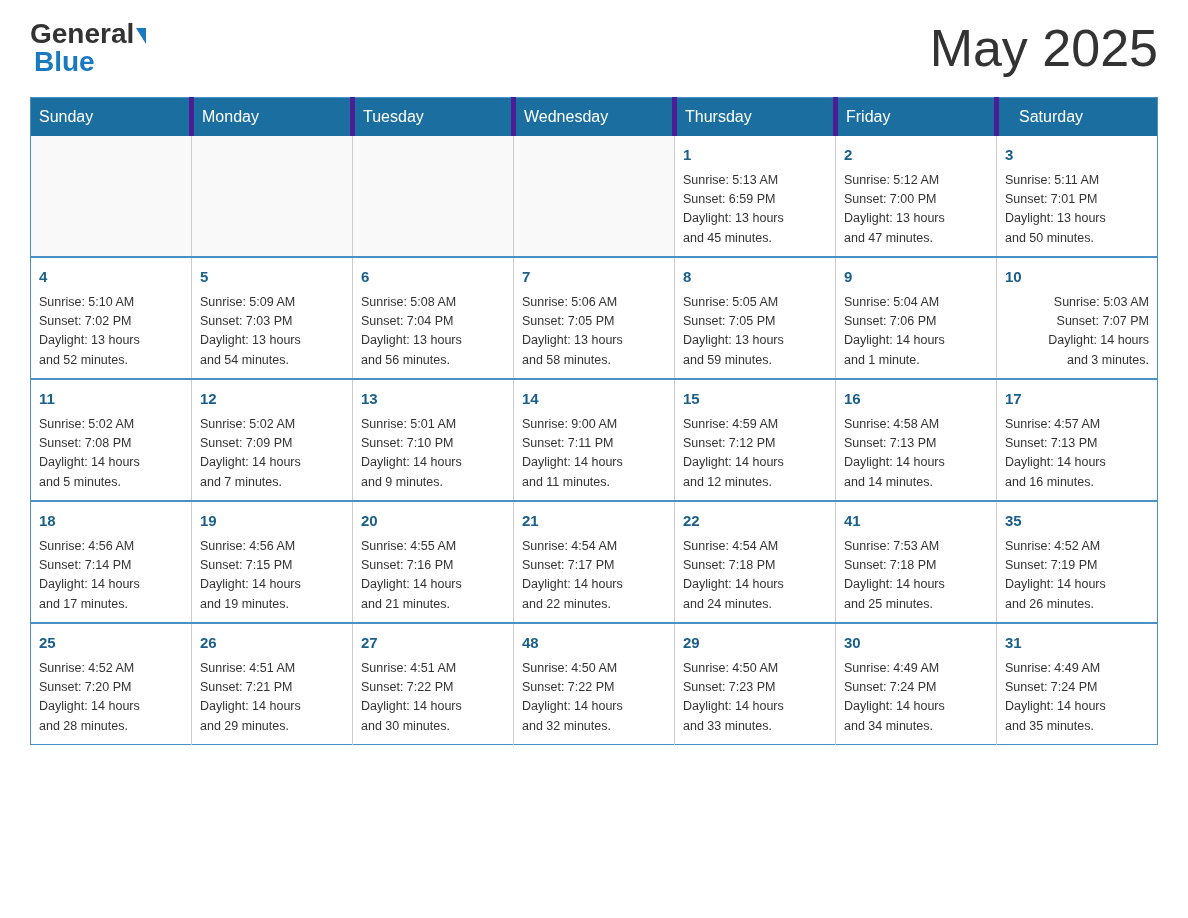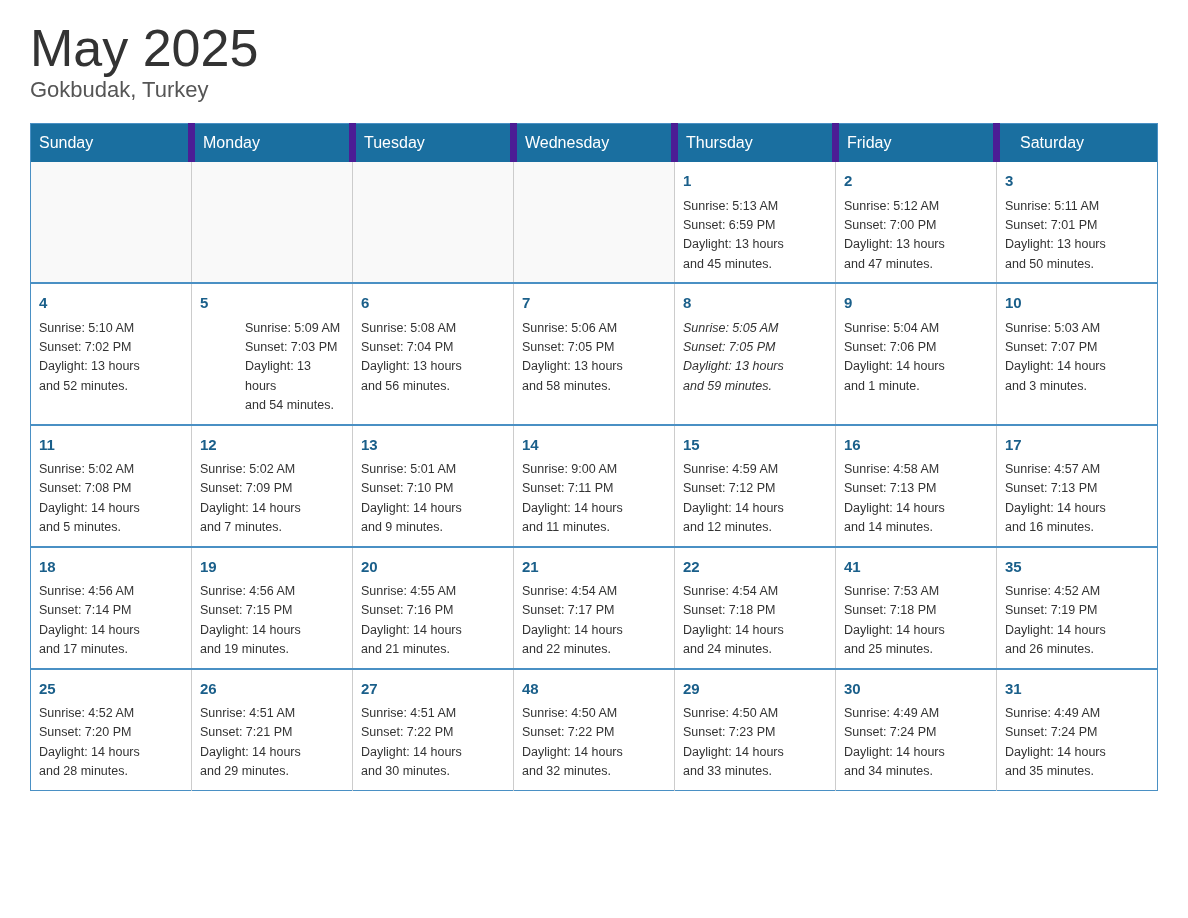--- a/index.html
+++ b/index.html
@@ -40,21 +40,21 @@
       vertical-align: middle;
     }
     .logo-bottom {
       font-size: 28px;
       font-weight: bold;
       color: #1a7abf;
       line-height: 1;
       margin-left: 4px;
     }
     .title-block {
-      text-align: left;
+      text-align: center;
     }
     .title-month {
       font-size: 52px;
       font-weight: normal;
       color: #333;
       line-height: 1.1;
     }
     .title-location {
       font-size: 22px;
       color: #555;
@@ -64,21 +64,21 @@
       border-collapse: collapse;
       border: 1px solid #4a90c4;
     }
     .calendar thead tr th {
       background-color: #1a6fa0;
       color: #fff;
       padding: 10px 8px;
       text-align: left;
       font-size: 16px;
       font-weight: normal;
-      border-right: 7px solid #4c1d95;
+      border-right: 5px solid #4c1d95;
     }
     .calendar thead tr th:last-child {
       border-right: none;
       padding-left: 20px;
     }
     .calendar tbody tr td {
       vertical-align: top;
       padding: 8px 8px;
       border-right: 1px solid #ccc;
       border-bottom: 2px solid #4a90c4;
@@ -107,23 +107,28 @@
       line-height: 1.55;
     }
     .empty-cell {
       background: #f9f9f9;
     }
   </style>
 </head>
 <body>
 
 <div class="header">
+  <div class="logo">
+    <div class="logo-top">
+      <span class="general">General</span><span class="triangle"></span>
+    </div>
+    <div class="logo-bottom">Blue</div>
+  </div>
   <div class="title-block">
     <div class="title-month">May 2025</div>
-    <div class="title-location">Gokbudak, Turkey</div>
   </div>
 </div>
 
 <table class="calendar">
   <thead>
     <tr>
     <th>Sunday</th>
         <th>Monday</th>
         <th>Tuesday</th>
         <th>Wednesday</th>
@@ -163,56 +168,56 @@
       <tr>
         <td>
           <span class="day-number">4</span>
           <div class="day-info" style="white-space: pre-line;">Sunrise: 5:10 AM
 Sunset: 7:02 PM
 Daylight: 13 hours
 and 52 minutes.</div>
         </td>
         <td>
           <span class="day-number">5</span>
-          <div class="day-info" style="white-space: pre-line; margin-left: 45px;">Sunrise: 5:09 AM
+          <div class="day-info" style="white-space: pre-line;">Sunrise: 5:09 AM
 Sunset: 7:03 PM
 Daylight: 13 hours
 and 54 minutes.</div>
         </td>
         <td>
           <span class="day-number">6</span>
           <div class="day-info" style="white-space: pre-line;">Sunrise: 5:08 AM
 Sunset: 7:04 PM
 Daylight: 13 hours
 and 56 minutes.</div>
         </td>
         <td>
           <span class="day-number">7</span>
           <div class="day-info" style="white-space: pre-line;">Sunrise: 5:06 AM
 Sunset: 7:05 PM
 Daylight: 13 hours
 and 58 minutes.</div>
         </td>
         <td>
           <span class="day-number">8</span>
-          <div class="day-info" style="white-space: pre-line; font-style: italic;">Sunrise: 5:05 AM
+          <div class="day-info" style="white-space: pre-line;">Sunrise: 5:05 AM
 Sunset: 7:05 PM
 Daylight: 13 hours
 and 59 minutes.</div>
         </td>
         <td>
           <span class="day-number">9</span>
           <div class="day-info" style="white-space: pre-line;">Sunrise: 5:04 AM
 Sunset: 7:06 PM
 Daylight: 14 hours
 and 1 minute.</div>
         </td>
         <td>
           <span class="day-number">10</span>
-          <div class="day-info" style="white-space: pre-line;">Sunrise: 5:03 AM
+          <div class="day-info" style="white-space: pre-line; text-align: right;">Sunrise: 5:03 AM
 Sunset: 7:07 PM
 Daylight: 14 hours
 and 3 minutes.</div>
         </td>
       </tr>
       <tr>
         <td>
           <span class="day-number">11</span>
           <div class="day-info" style="white-space: pre-line;">Sunrise: 5:02 AM
 Sunset: 7:08 PM

